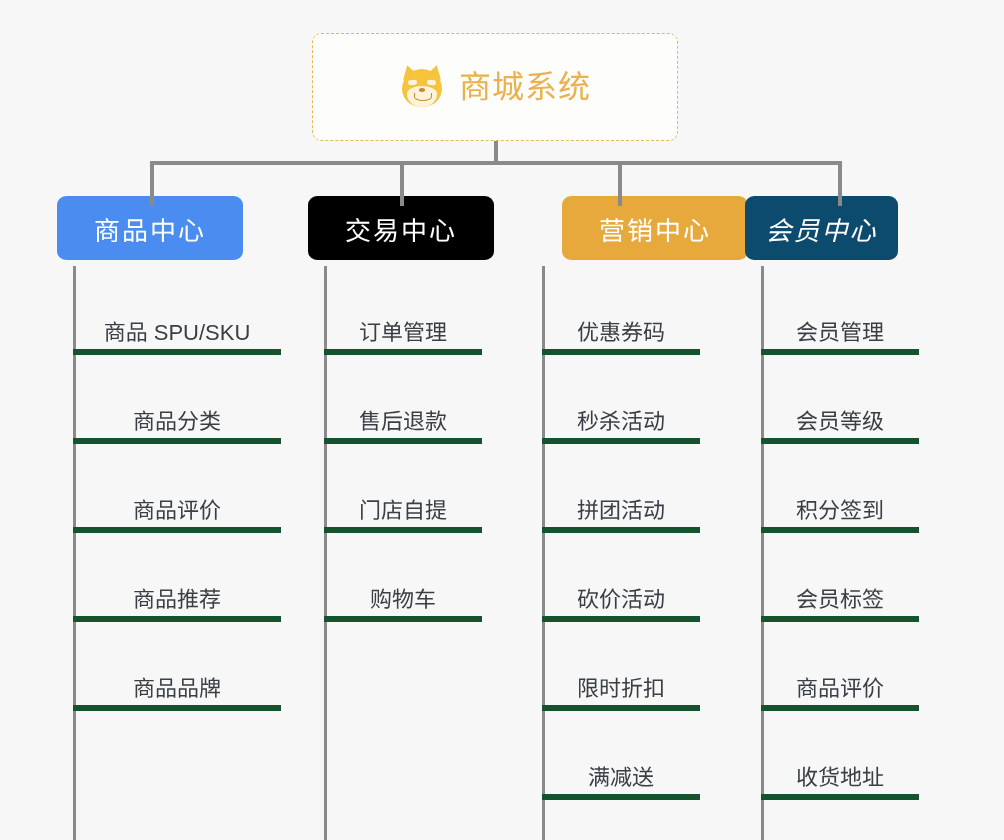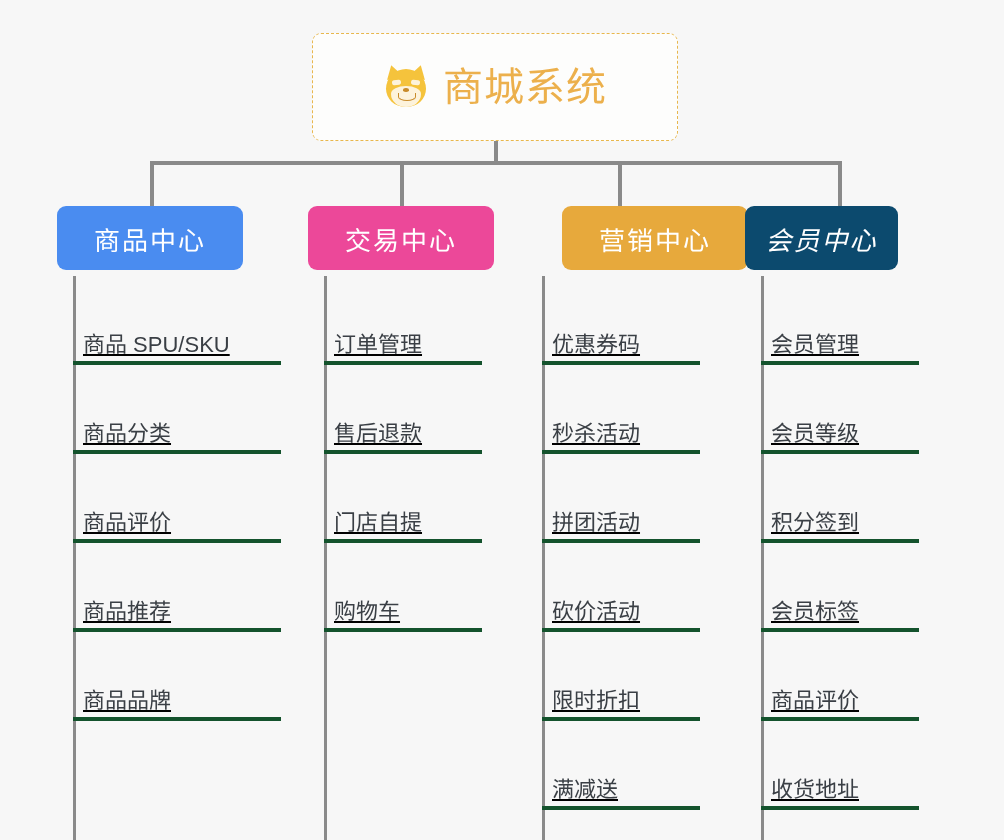--- a/index.html
+++ b/index.html
@@ -88,41 +88,41 @@
   .shiba .mouth {
     position: absolute;
     left: 15px; top: 29px;
     width: 16px; height: 7px;
     border-bottom: 1.6px solid #c98b2a;
     border-left: 1.6px solid #c98b2a;
     border-right: 1.6px solid #c98b2a;
     border-radius: 0 0 50% 50%;
   }
   .root-title {
-    font-size: 40px;
+    font-size: 32px;
     color: #ecb04c;
     letter-spacing: 1px;
     line-height: 1;
     white-space: nowrap;
   }
 
   
   .conn { position: absolute; background: #8a8a8a; }
   .conn-stem {            
     left: 494px; top: 141px; width: 4px; height: 22px;
   }
   .conn-bus {             
     left: 150px; top: 161px; width: 690px; height: 4px;
   }
   .conn-drop { top: 161px; width: 4px; height: 45px; }
 
   
   .branch {
     position: absolute;
-    top: 206px;
+    top: 196px;
     border-radius: 11px;
   }
   .branch-header {
     position: relative;
     height: 64px;
     border-radius: 9px;
     display: flex;
     align-items: center;
     justify-content: center;
     color: #ffffff;
@@ -142,26 +142,25 @@
 
   .leaf-list {
     position: absolute;
     top: 70px;
     left: 16px;
   }
   .leaf {
     position: relative;
     height: 89px;
     box-sizing: border-box;
-    border-bottom: 4px solid #14532d;
+    border-bottom: 6px solid #14532d;
     display: flex;
     align-items: flex-end;
-    justify-content: flex-start;
+    justify-content: center;
     padding: 0 10px 4px 10px;
-    text-decoration: underline;
   }
   .leaf-label {
     font-size: 22px;
     color: #3a3f45;
     line-height: 1.1;
     white-space: nowrap;
   }
 </style>
 </head>
 <body>
@@ -203,21 +202,21 @@
           </div>
           <div class="leaf">
             <span class="leaf-label">商品推荐</span>
           </div>
           <div class="leaf">
             <span class="leaf-label">商品品牌</span>
           </div>
         </div>
       </div>
       <div class="branch" style="left: 308px; width: 186px;">
-        <div class="branch-header" style="background: #ec4899; width: 186px;">交易中心</div>
+        <div class="branch-header" style="background: #000000; width: 186px;">交易中心</div>
         <div class="spine" style="height: 594px;"></div>
         <div class="leaf-list" style="width: 158px;">
           <div class="leaf">
             <span class="leaf-label">订单管理</span>
           </div>
           <div class="leaf">
             <span class="leaf-label">售后退款</span>
           </div>
           <div class="leaf">
             <span class="leaf-label">门店自提</span>

